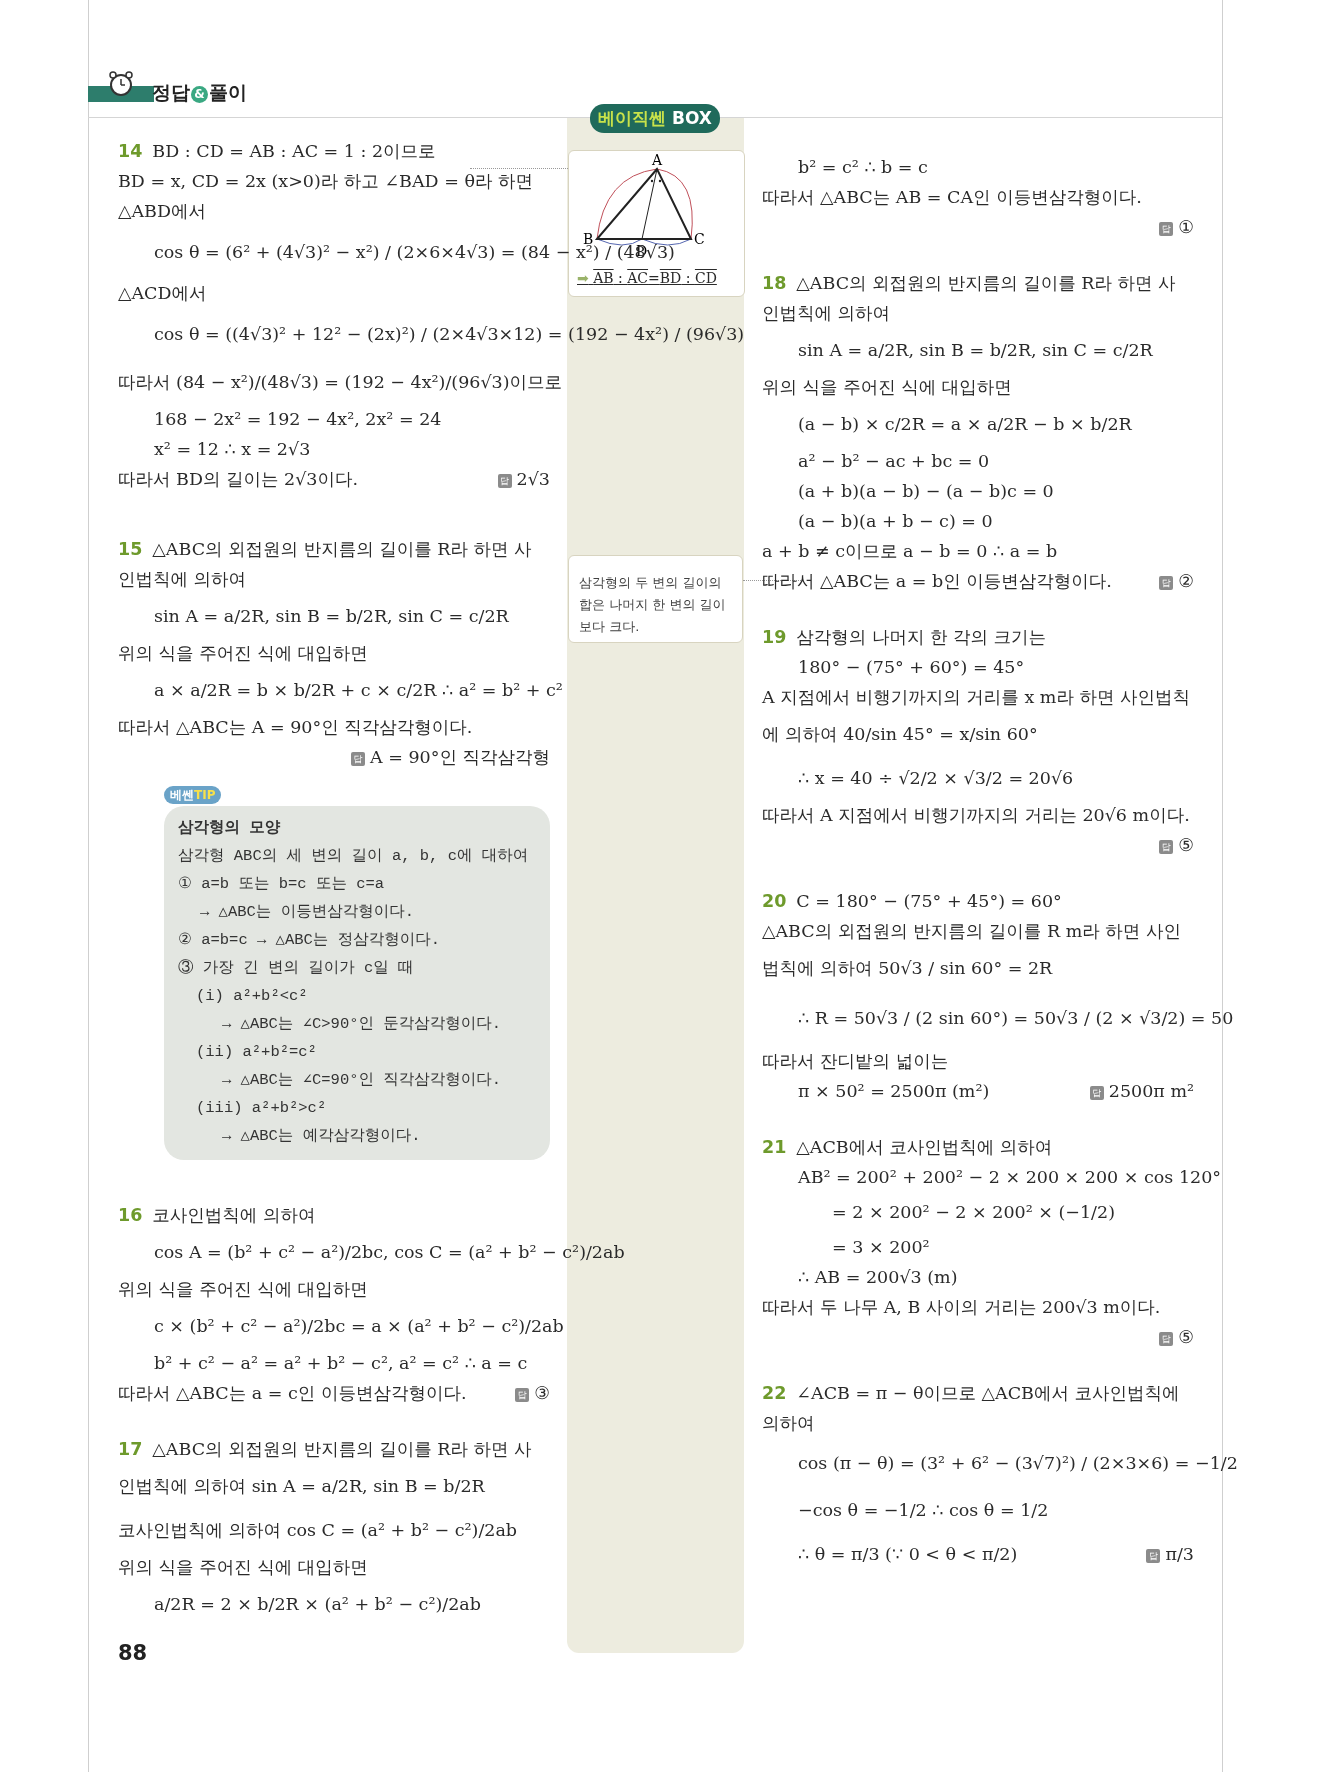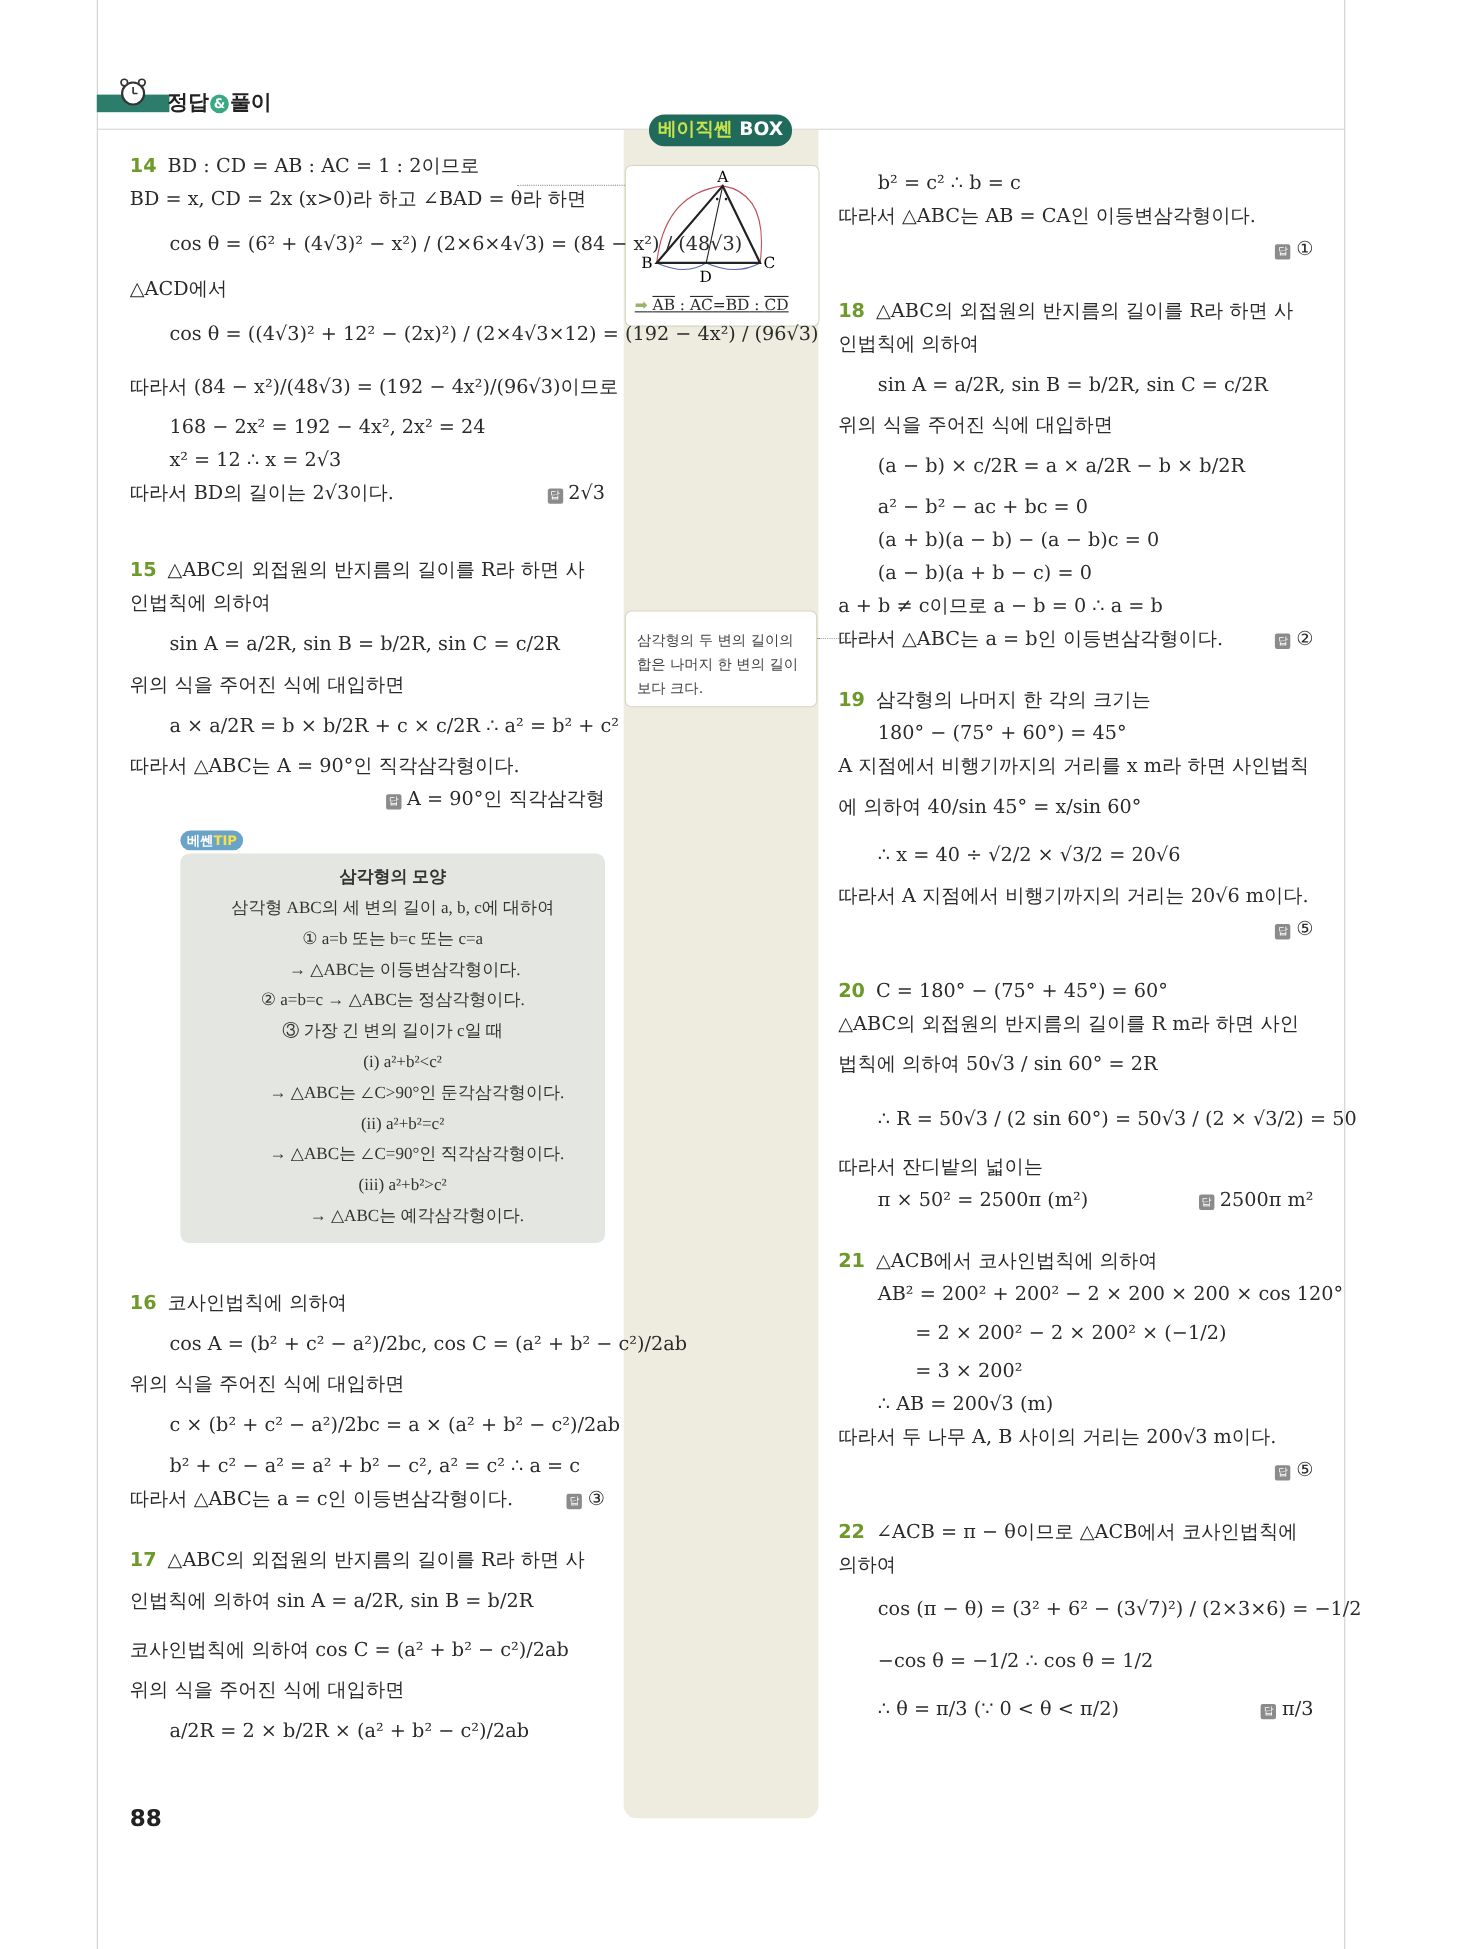--- a/index.html
+++ b/index.html
@@ -32,21 +32,21 @@
   .ind2 { padding-left:70px; }
   .num { font-family:"DejaVu Sans", sans-serif; font-weight:bold; color:#6e9a2c; margin-right:10px; }
   .ans { position:absolute; right:0; white-space:nowrap; }
   .ans-icon { display:inline-block; width:14px; height:14px; background:#8b8b8b; color:#fff; font-family:"DejaVu Sans", sans-serif; font-size:9px; line-height:14px; text-align:center; border-radius:2px; vertical-align:1px; margin-right:5px; }
   .gap { height:26px; }
   .gap-lg { height:40px; }
   .ov { text-decoration:overline; }
 
   .tip-tag { display:inline-block; background:#6aa3c8; color:#fff; font-family:"DejaVu Sans", sans-serif; font-weight:bold; font-size:12px; line-height:18px; padding:0 6px; border-radius:9px; }
   .tip-tag .y { color:#f7e04a; }
-  .tip-box { background:#e3e6e1; border-radius:8px; padding:8px 14px 10px 14px; margin-top:-2px; font-family:Liberation Serif, serif; font-size:15.5px; line-height:28px; color:#333;text-align:center; }
+  .tip-box { background:#e3e6e1; border-radius:20px; padding:8px 14px 10px 14px; margin-top:-2px; font-family:Liberation Mono, monospace; font-size:15.5px; line-height:28px; color:#333; }
   .tip-title { font-weight:bold; }
   .page-num { position:absolute; left:118px; top:1641px; font-family:"DejaVu Sans", sans-serif; font-weight:bold; font-size:21px; color:#222; }
 </style>
 </head>
 <body>
 
 <div class="page-border-left"></div>
 <div class="page-border-right"></div>
 
 <div class="header-band"></div>
@@ -88,20 +88,21 @@
   </div>
 </div>
 <div class="dotted-lead" style="left:470px;top:168px;width:98px;"></div>
 <div class="note-card">삼각형의 두 변의 길이의 합은 나머지 한 변의 길이보다 크다.</div>
 <div class="dotted-lead" style="left:743px;top:580px;width:60px;"></div>
 
 <div class="col left-col">
 
   <div class="line"><span class="num">14</span><span>BD : CD = AB : AC = 1 : 2이므로</span></div>
   <div class="line">BD = x, CD = 2x (x&gt;0)라 하고 ∠BAD = θ라 하면</div>
+  <div class="line">△ABD에서</div>
   <div class="line ind" style="height:52px;line-height:52px;">cos θ = (6² + (4√3)² − x²) / (2×6×4√3) = (84 − x²) / (48√3)</div>
   <div class="line">△ACD에서</div>
   <div class="line ind" style="height:52px;line-height:52px;">cos θ = ((4√3)² + 12² − (2x)²) / (2×4√3×12) = (192 − 4x²) / (96√3)</div>
   <div class="line" style="height:44px;line-height:44px;">따라서 (84 − x²)/(48√3) = (192 − 4x²)/(96√3)이므로</div>
   <div class="line ind">168 − 2x² = 192 − 4x²,      2x² = 24</div>
   <div class="line ind">x² = 12      ∴ x = 2√3</div>
   <div class="line"><span>따라서 BD의 길이는 2√3이다.</span><span class="ans"><span class="ans-icon">답</span><span>2√3</span></span></div>
   <div class="gap-lg"></div>
 
   <div class="line"><span class="num">15</span><span>△ABC의 외접원의 반지름의 길이를 R라 하면 사</span></div>

